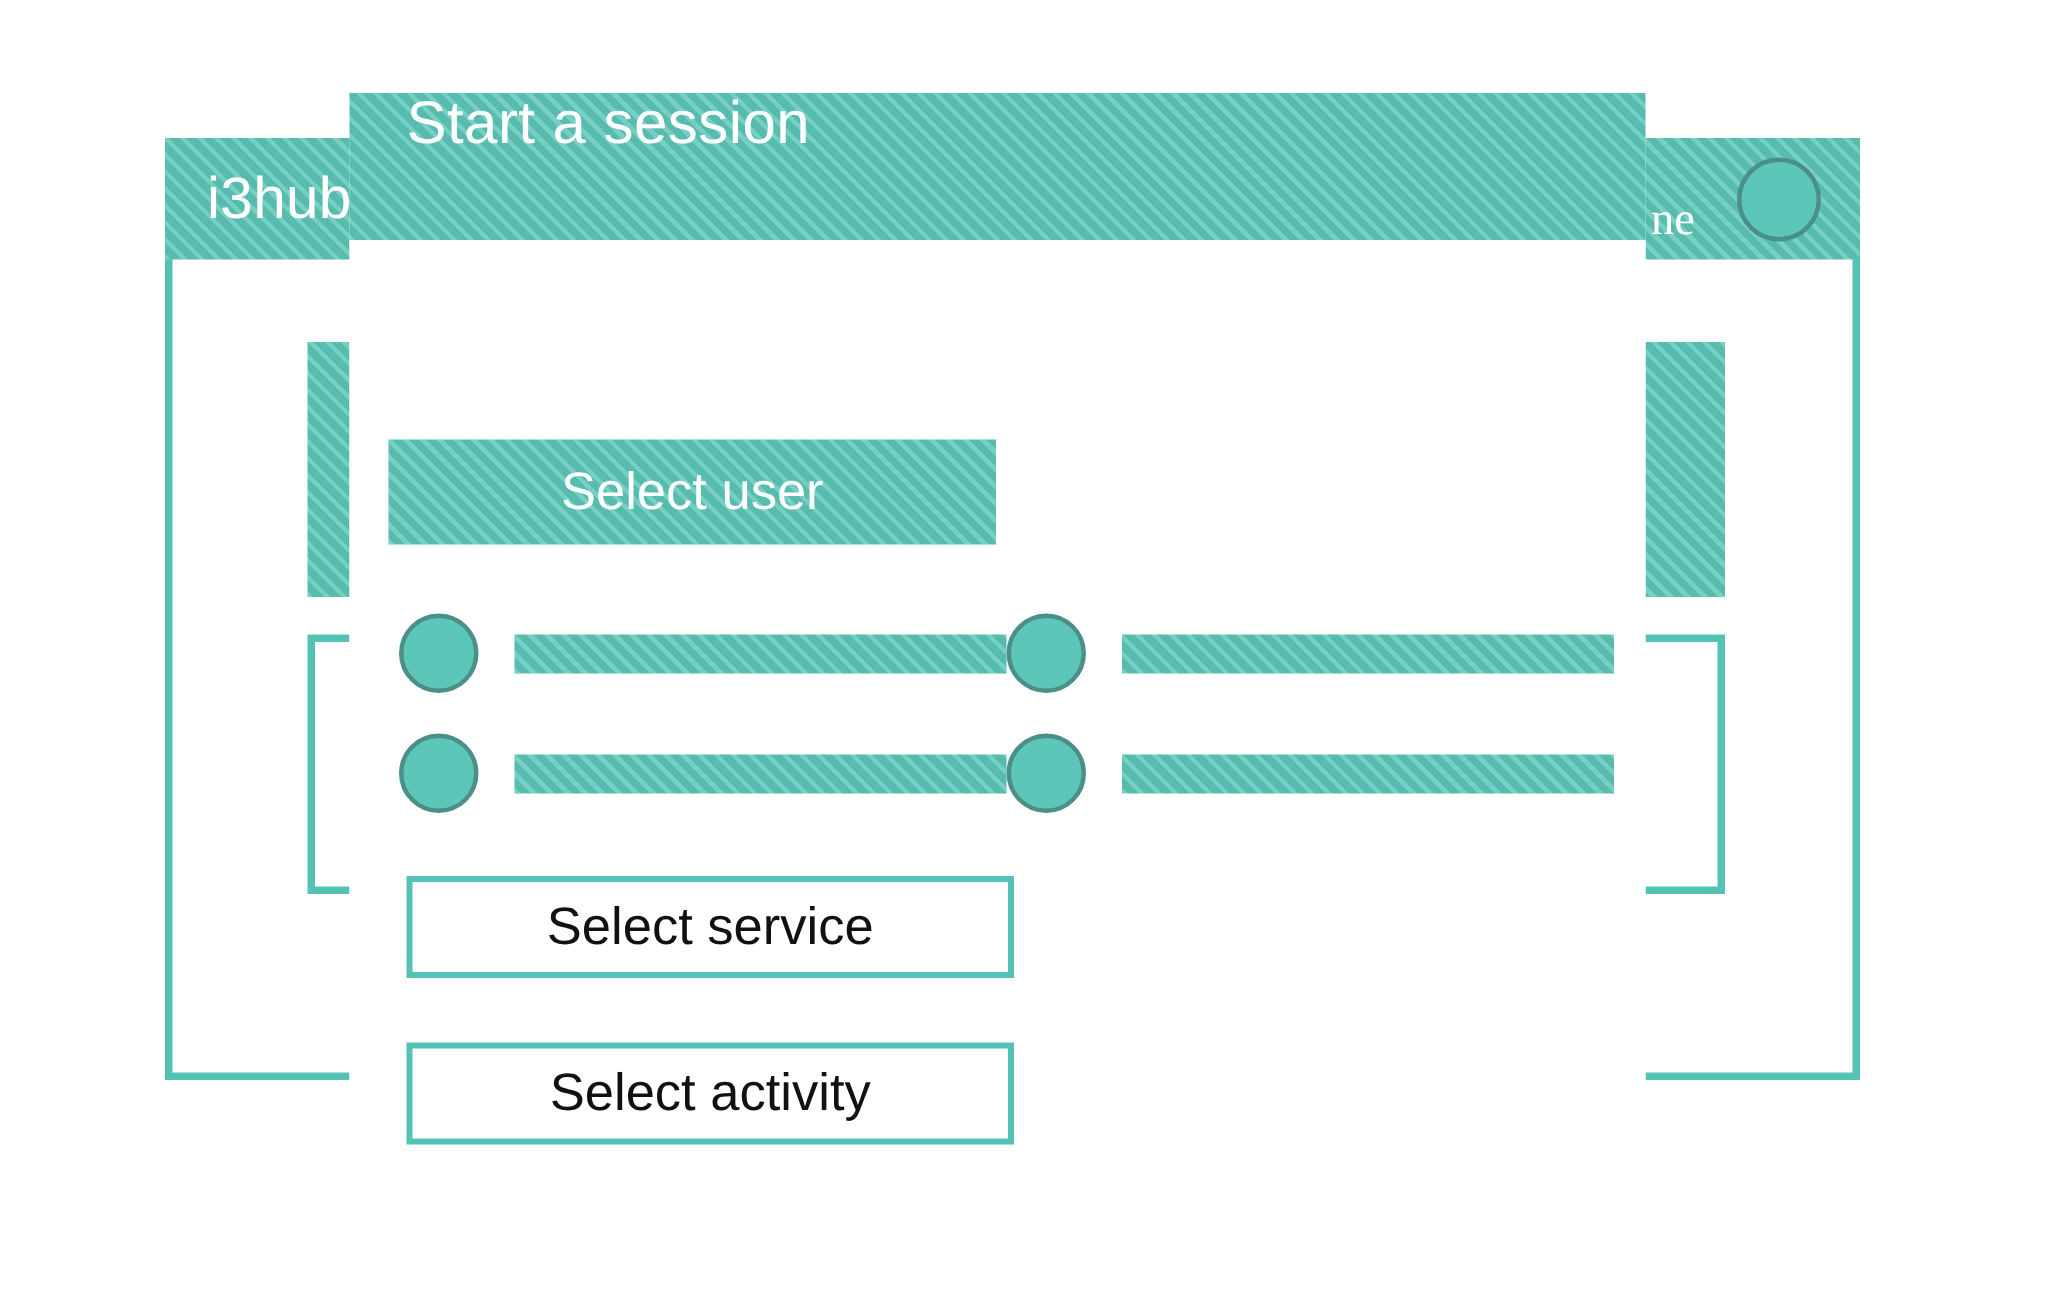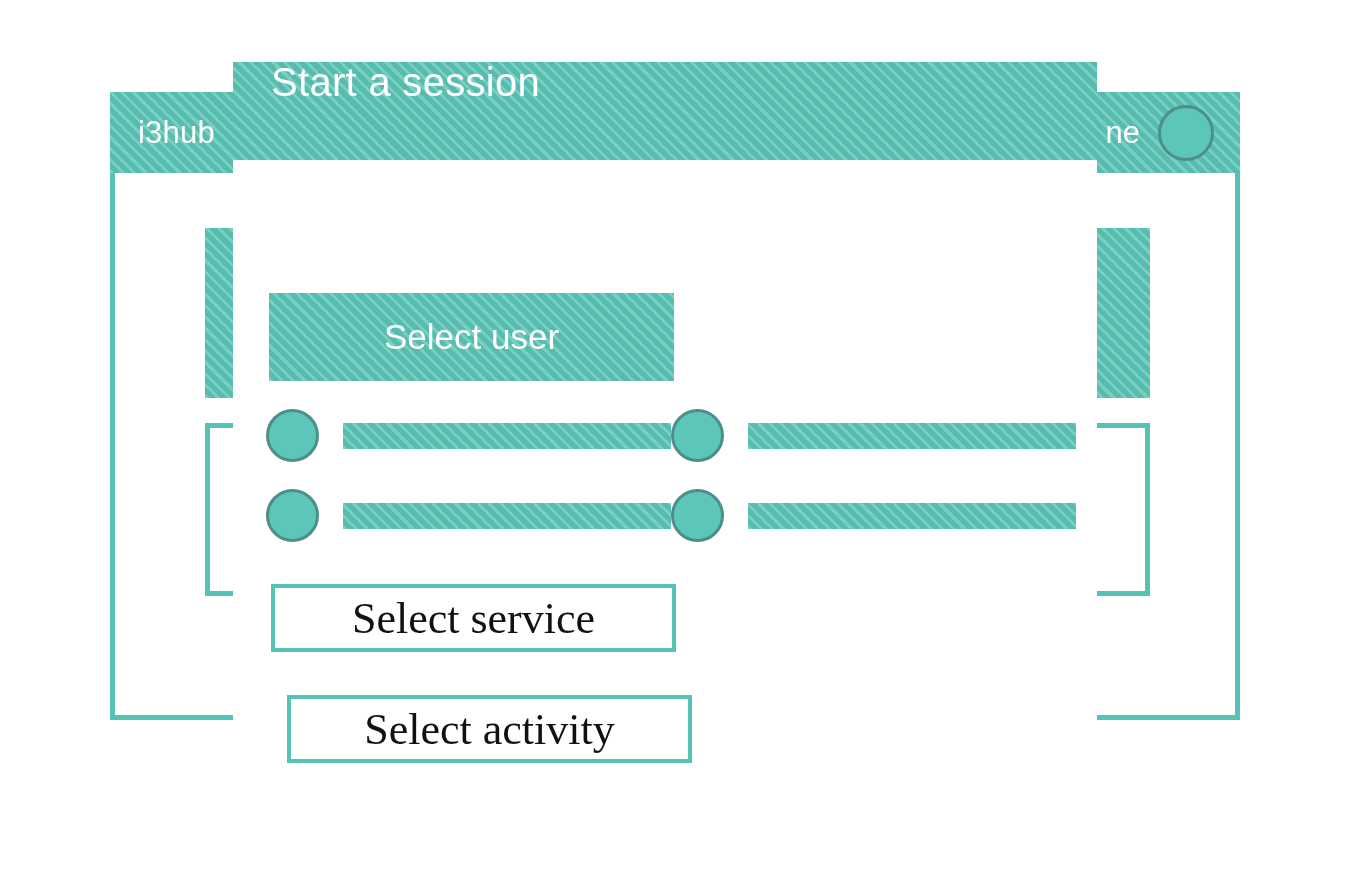--- a/index.html
+++ b/index.html
@@ -46,29 +46,30 @@
     width: 1130px;
     height: 81px;
     display: flex;
     align-items: center;
     justify-content: space-between;
     padding: 0 26px 0 28px;
     box-sizing: border-box;
   }
   #bg-app-title {
     color: #ffffff;
-    font-size: 31px;
+    font-size: 39px;
     font-weight: 400;
     letter-spacing: 0.2px;
     line-height: 1;
   }
   .titlebar-right {
     display: flex;
-    align-items: center;
-    gap: 18px;
+    align-items: flex-end;
+    gap: 28px;
+    font-family: Liberation Serif, serif;
   }
   #bg-user-name {
     color: #ffffff;
     font-size: 31px;
     line-height: 1;
   }
   #bg-avatar {
     width: 56px;
     height: 56px;
     border-radius: 50%;
@@ -112,24 +113,24 @@
   }
   #modal-body {
     position: relative;
     height: 652px;
     background: #ffffff;
   }
 
   
   #select-user-button {
     position: absolute;
-    left: 36px;
+    left: 26px;
     top: 133px;
     width: 405px;
-    height: 88px;
+    height: 70px;
     display: flex;
     align-items: center;
     justify-content: center;
     border: 0;
     color: #ffffff;
     font-size: 35px;
     font-family: "Liberation Sans", sans-serif;
     cursor: pointer;
     padding: 0;
   }
@@ -173,27 +174,27 @@
     left: 38px;
     width: 405px;
     height: 68px;
     display: flex;
     align-items: center;
     justify-content: center;
     background: #ffffff;
     border: 4px solid #54c2b4;
     box-sizing: border-box;
     color: #111111;
-    font-size: 44px;
-    font-family: Liberation Serif, serif;
+    font-size: 35px;
+    font-family: Liberation Sans, sans-serif;
     cursor: pointer;
     padding: 0;
   }
   #select-service-button     { top: 424px; }
-  #select-activity-button    { top: 535px; margin-left: 16px; }
+  #select-activity-button    { top: 535px; }
   #select-configuration-button { top: 646px; }
 </style>
 </head>
 <body>
 
 <div id="bg-window">
 
   <div class="bg-card bg-card-hatch hatch" style="left: 90px; top: 131px; width: 106px; height: 170px;"></div>
 
   <div class="bg-card bg-card-hatch hatch" style="left: 929px; top: 131px; width: 106px; height: 170px;"></div>

